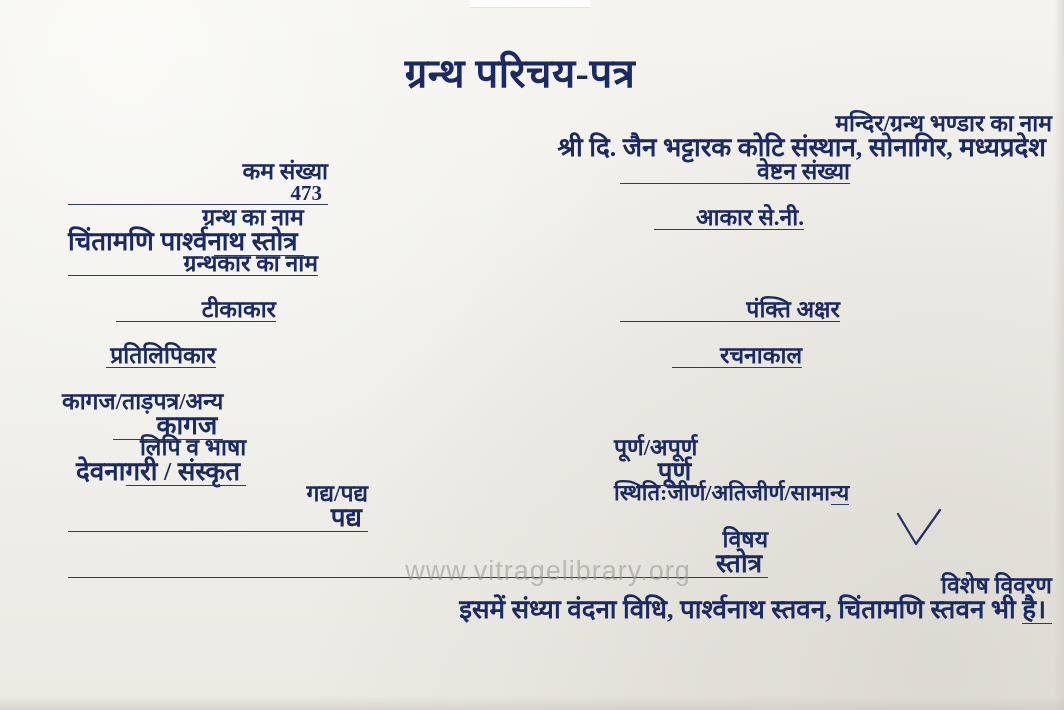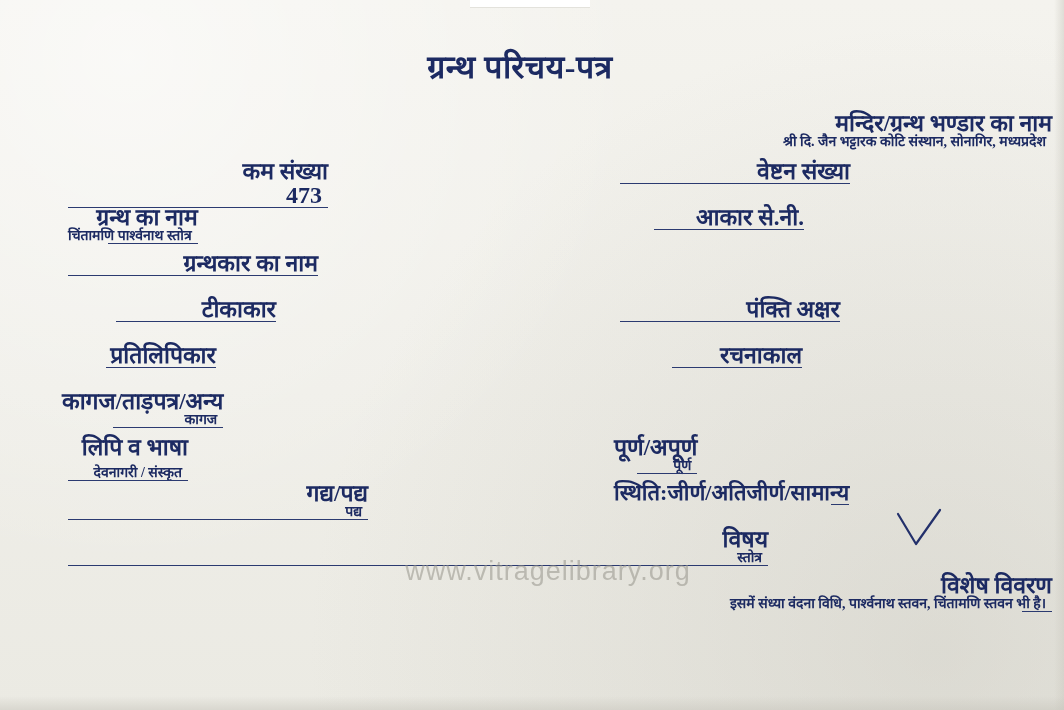--- a/index.html
+++ b/index.html
@@ -56,21 +56,21 @@
     height: 14px;
     background: linear-gradient(180deg, rgba(214,212,203,0) 0%, rgba(198,196,187,0.5) 100%);
   }
 
   .title {
     position: absolute;
     top: 44px;
     left: 0;
     width: 1040px;
     text-align: center;
-    font-size: 32px;
+    font-size: 40px;
     font-weight: 700;
     letter-spacing: 0.5px;
     color: #1c2a62;
   }
 
   .form {
     position: absolute;
     top: 104px;
     left: 62px;
     width: 990px;
@@ -96,30 +96,30 @@
     font-weight: 700;
     white-space: nowrap;
     line-height: 1;
     color: #1c2a62;
   }
   .label.small {
     font-size: 22px;
   }
 
   .value {
-    font-size: 14px;
+    font-size: 26px;
     font-weight: 700;
     white-space: nowrap;
     line-height: 1;
     color: #1c2a62;
     padding: 0 6px;
   }
   .value.num {
     font-family: "Liberation Serif", serif;
-    font-size: 24px;
+    font-size: 21px;
   }
 
   
   .rule {
     flex: 1 1 auto;
     border-bottom: 1.6px solid #2b3a70;
     margin-bottom: 5px;
     margin-left: 6px;
     min-width: 10px;
   }
@@ -240,21 +240,21 @@
       <div class="col-left">
         <span class="label">कागज/ताड़पत्र/अन्य</span>
         <span class="value" style="padding-left:30px;text-align:center;">कागज</span>
         <span class="rule" style="width:110px;flex:none;"></span>
       </div>
     </div>
 
     <div class="row">
       <div class="col-left">
         <span class="label">लिपि व भाषा</span>
-        <span class="value" style="padding-left:14px;margin-top:7px;">देवनागरी / संस्कृत</span>
+        <span class="value" style="padding-left:14px;">देवनागरी / संस्कृत</span>
         <span class="rule" style="width:120px;flex:none;"></span>
       </div>
       <div class="col-right">
         <span class="label">पूर्ण/अपूर्ण</span>
         <span class="value" style="padding-left:23px;">पूर्ण</span>
         <span class="rule" style="width:60px;flex:none;"></span>
       </div>
     </div>
 
     <div class="row">

